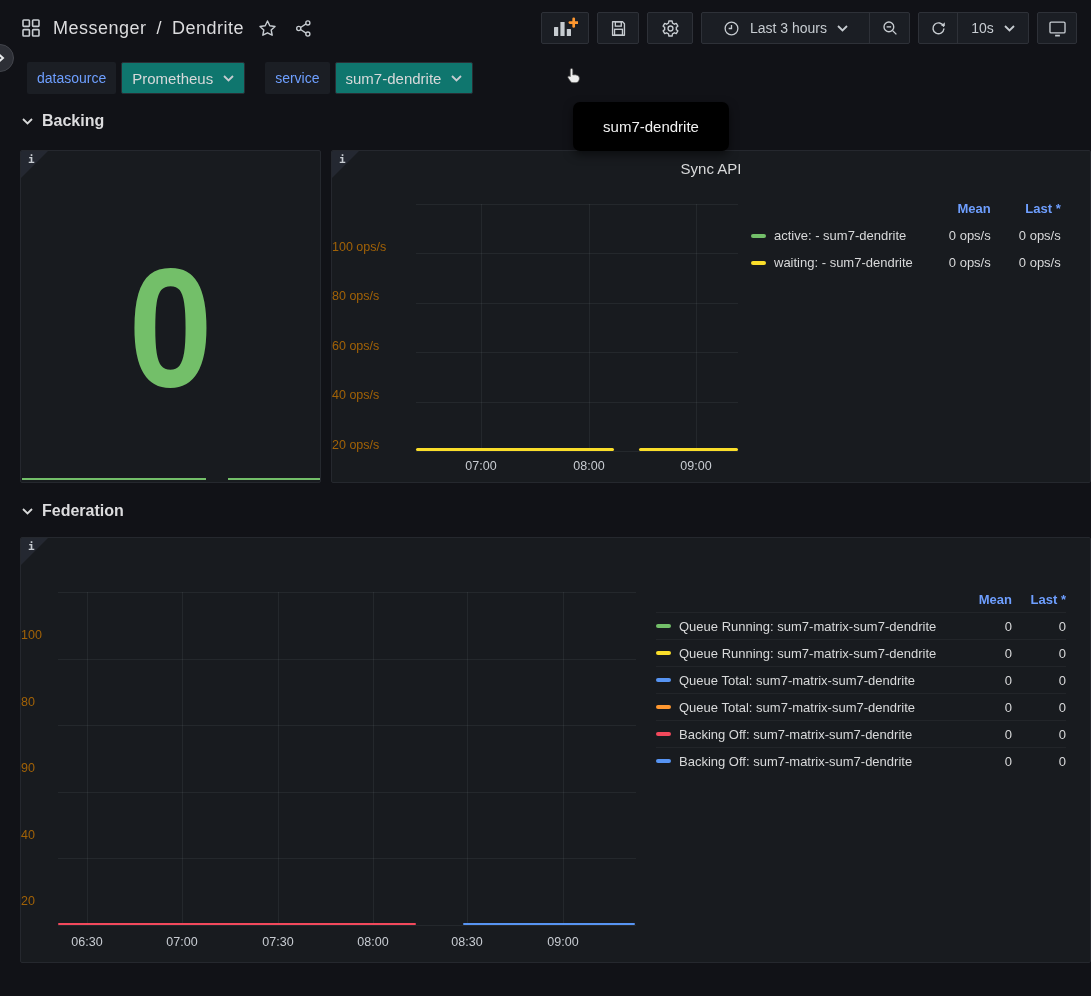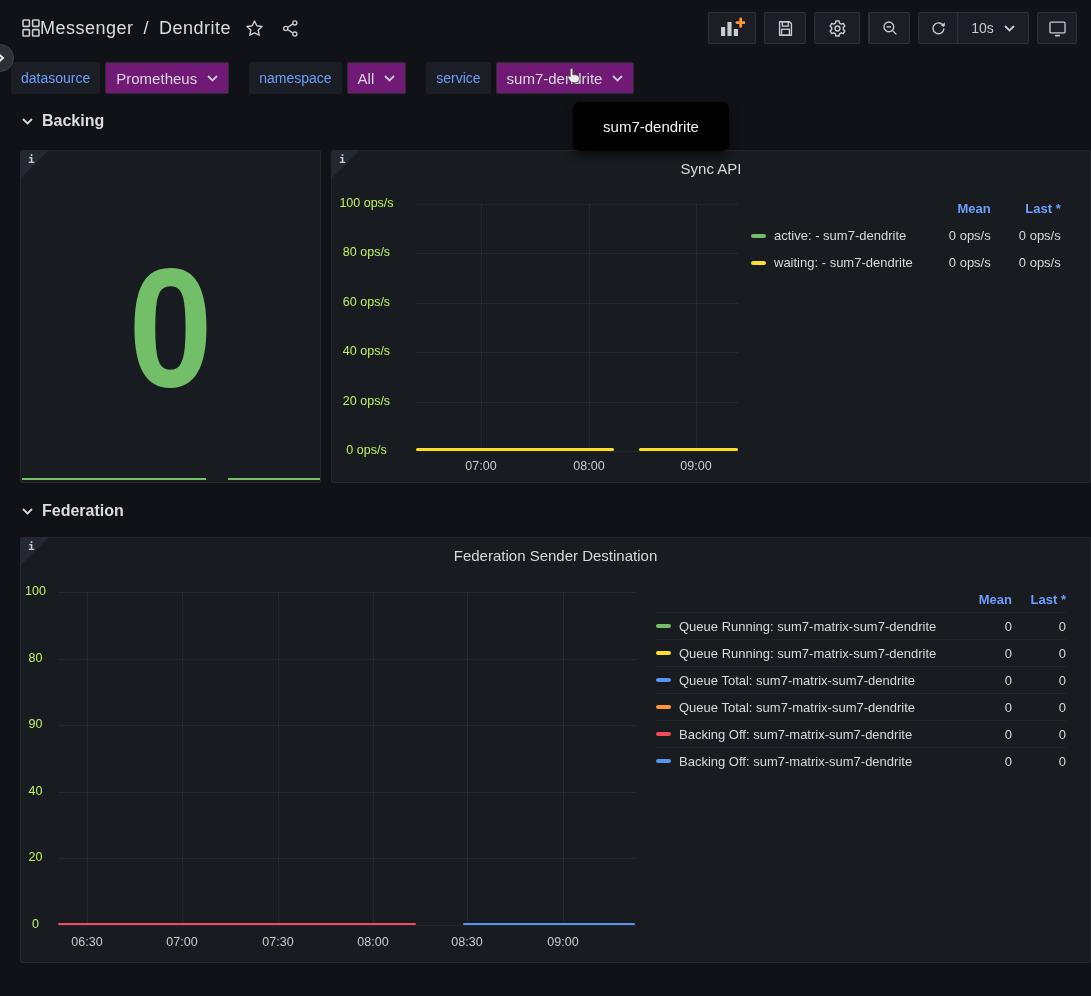--- a/index.html
+++ b/index.html
@@ -2,56 +2,56 @@
 <html><head>
 <meta charset="utf-8">
 <style>
   * { margin:0; padding:0; box-sizing:border-box; }
   html,body { width:1091px; height:996px; }
   body { background:#111217; font-family:"Liberation Sans",sans-serif; color:#D8D9DA; position:relative; overflow:hidden; }
   svg { display:block; }
 
   
   .nav { position:absolute; top:0; left:0; width:1091px; height:56px; display:flex; align-items:center; padding:0 14px 0 22px; }
-  .nav-title { display:flex; align-items:baseline; gap:10px; font-size:18px; letter-spacing:0.5px; color:#DCDCDE; }
+  .nav-title { display:flex; align-items:baseline; gap:10px; margin-left:13px; font-size:18px; letter-spacing:0.5px; color:#DCDCDE; }
   .nav-icon { display:flex; align-items:center; justify-content:center; }
   .nav-star { margin-left:14px; } .nav-share { margin-left:17px; }
   .spacer { flex:1; }
   .tb-group { display:flex; align-items:stretch; height:32px; border:1px solid #2E3138; background:#1B1E24; border-radius:2px; margin-left:8px; }
   .tb-btn { display:flex; align-items:center; justify-content:center; gap:10px; padding:0 9px; color:#C7CCD1; font-size:14px; }
   .tb-div { width:1px; background:#2E3138; }
 
   
   .edge-btn { position:absolute; left:-14px; top:44px; width:28px; height:28px; border-radius:50%; background:#2D2F36; border:1px solid #43454C; z-index:60; display:flex; align-items:center; justify-content:center; }
 
   
-  .subbar { position:absolute; top:58px; left:0; width:1091px; height:40px; display:flex; align-items:center; padding-left:11px; gap:20px; }
+  .subbar { position:absolute; top:58px; left:0; width:1091px; height:40px; display:flex; align-items:center; padding-left:27px; gap:20px; }
   .var-group { display:flex; gap:5px; }
   .chip { height:32px; display:flex; align-items:center; padding:0 10px; background:#1B1E24; border-radius:2px; font-size:14px; }
   .chip-label { color:#6E9FFF; font-weight:500; }
-  .chip-value { color:#D8D9DA; gap:10px; border:1px solid #2A2D34; background:#701a75; font-size:15px; }
+  .chip-value { color:#D8D9DA; gap:10px; border:1px solid #2A2D34; background:#0f766e; font-size:15px; }
 
   
   .section-head { position:absolute; left:22px; display:flex; align-items:center; gap:9px; height:30px; }
   .section-head .title { font-size:16px; font-weight:700; color:#DCDCDE; }
 
   
   .panel { position:absolute; background:#181B1F; border:1px solid #25282E; border-radius:2px; overflow:hidden; }
   .panel-title { position:absolute; top:0; left:0; right:0; height:34px; display:flex; align-items:center; justify-content:center; font-size:15px; font-weight:500; color:#D8D9DA; }
   .corner { position:absolute; top:0; left:0; width:0; height:0; border-top:27px solid #242831; border-right:27px solid transparent; }
   .corner-i { position:absolute; top:2px; left:7px; font-family:"DejaVu Sans Mono",monospace; font-size:11px; font-weight:700; color:#C7CCD1; }
 
   
   .stat-value { position:absolute; top:34px; left:0; right:0; bottom:10px; display:flex; align-items:center; justify-content:center; font-size:168px; font-weight:700; transform:scaleX(.9); }
   .spark { position:absolute; height:2px; bottom:2px; }
 
   
   .hgrid { position:absolute; height:1px; background:rgba(204,212,220,0.07); }
   .vgrid { position:absolute; width:1px; background:rgba(204,212,220,0.07); }
-  .ylab { position:absolute; font-size:12.5px; color:#bef264; text-align:center; }
+  .ylab { position:absolute; font-size:12.5px; color:#a16207; text-align:left;margin-top:44px; }
   .xlab { position:absolute; font-size:12.5px; color:#C8CCD2; transform:translateX(-50%); }
   .series-line { position:absolute; height:3px; border-radius:2px; }
 
   
   .legend { position:absolute; font-size:13px; }
   .legend-grid { display:grid; }
   .lg-head { color:#6E9FFF; font-weight:600; text-align:right; }
   .lg-num { text-align:right; color:#D8D9DA; }
   .lg-series { display:flex; align-items:center; gap:8px; color:#D8D9DA; white-space:nowrap; }
   .dash { width:15px; height:4px; border-radius:2px; flex:none; }
@@ -130,20 +130,32 @@
   </span>
   <span class="tb-group">
     <span class="tb-btn" style="width:44px;">
       <svg width="19" height="19" viewBox="0 0 24 24" fill="none" stroke="#C7CCD1" stroke-width="1.7" stroke-linejoin="round">
           <circle cx="12" cy="12" r="3.1"></circle>
           <path d="M19.3 13.4c.1-.45.1-.92.1-1.4s0-.95-.1-1.4l2-1.55-2-3.46-2.35 1a7.6 7.6 0 0 0-2.45-1.42L14.05 2.5h-4.1l-.45 2.67A7.6 7.6 0 0 0 7.05 6.6l-2.35-1-2 3.46 2 1.55c-.1.45-.1.92-.1 1.4s0 .95.1 1.4l-2 1.55 2 3.46 2.35-1a7.6 7.6 0 0 0 2.45 1.42l.45 2.67h4.1l.45-2.67a7.6 7.6 0 0 0 2.45-1.42l2.35 1 2-3.46z"></path>
         </svg>
     </span>
   </span>
   <span class="tb-group">
+    <span class="tb-btn" style="width:167px;">
+      <span>
+        <svg width="17" height="17" viewBox="0 0 24 24" fill="none" stroke="#C7CCD1" stroke-width="1.8">
+            <circle cx="12" cy="12" r="9"></circle>
+            <polyline points="12,7 12,12 8,12"></polyline>
+          </svg>
+      </span>
+      <span>Last 3 hours</span>
+      <svg width="11" height="7" viewBox="0 0 11 7" fill="none" stroke="#C7CCD1" stroke-width="1.8">
+          <polyline points="1,1 5.5,5.5 10,1"></polyline>
+        </svg>
+    </span>
     <span class="tb-div"></span>
     <span class="tb-btn" style="width:39px;">
       <svg width="18" height="18" viewBox="0 0 24 24" fill="none" stroke="#C7CCD1" stroke-width="1.8">
           <circle cx="10.5" cy="10.5" r="6.5"></circle>
           <line x1="15.5" y1="15.5" x2="20.5" y2="20.5"></line>
           <line x1="7.5" y1="10.5" x2="13.5" y2="10.5"></line>
         </svg>
     </span>
   </span>
   <span class="tb-group">
@@ -177,29 +189,20 @@
   <svg width="9" height="12" viewBox="0 0 9 12" fill="none" stroke="#E8EAEC" stroke-width="2">
       <polyline points="2,1.5 7,6 2,10.5"></polyline>
     </svg>
 </div>
 
 <div class="subbar">
   <span class="var-group">
     <span class="chip chip-label">datasource</span>
     <span class="chip chip-value">
       <span>Prometheus</span>
-      <svg width="11" height="7" viewBox="0 0 11 7" fill="none" stroke="#C7CCD1" stroke-width="1.8">
-          <polyline points="1,1 5.5,5.5 10,1"></polyline>
-        </svg>
-    </span>
-  </span>
-  <span class="var-group">
-    <span class="chip chip-label">namespace</span>
-    <span class="chip chip-value">
-      <span>All</span>
       <svg width="11" height="7" viewBox="0 0 11 7" fill="none" stroke="#C7CCD1" stroke-width="1.8">
           <polyline points="1,1 5.5,5.5 10,1"></polyline>
         </svg>
     </span>
   </span>
   <span class="var-group">
     <span class="chip chip-label">service</span>
     <span class="chip chip-value">
       <span>sum7-dendrite</span>
       <svg width="11" height="7" viewBox="0 0 11 7" fill="none" stroke="#C7CCD1" stroke-width="1.8">
@@ -286,21 +289,20 @@
 <div class="section-head" style="top:496px;">
   <svg width="11" height="7" viewBox="0 0 11 7" fill="none" stroke="#D8D9DA" stroke-width="1.8">
       <polyline points="1,1 5.5,5.5 10,1"></polyline>
     </svg>
   <span class="title">Federation</span>
 </div>
 
 <div class="panel" style="left:20px; top:537px; width:1071px; height:426px;">
   <div class="corner"></div>
   <div class="corner-i">i</div>
-  <div class="panel-title">Federation Sender Destination</div>
 
   <div class="hgrid" style="left:37px; width:578px; top:54px;"></div>
   <div class="hgrid" style="left:37px; width:578px; top:121px;"></div>
   <div class="hgrid" style="left:37px; width:578px; top:187px;"></div>
   <div class="hgrid" style="left:37px; width:578px; top:254px;"></div>
   <div class="hgrid" style="left:37px; width:578px; top:320px;"></div>
   <div class="hgrid" style="left:37px; width:578px; top:387px;"></div>
   <div class="vgrid" style="top:54px; height:333px; left:66px;"></div>
   <div class="vgrid" style="top:54px; height:333px; left:161px;"></div>
   <div class="vgrid" style="top:54px; height:333px; left:257px;"></div>

